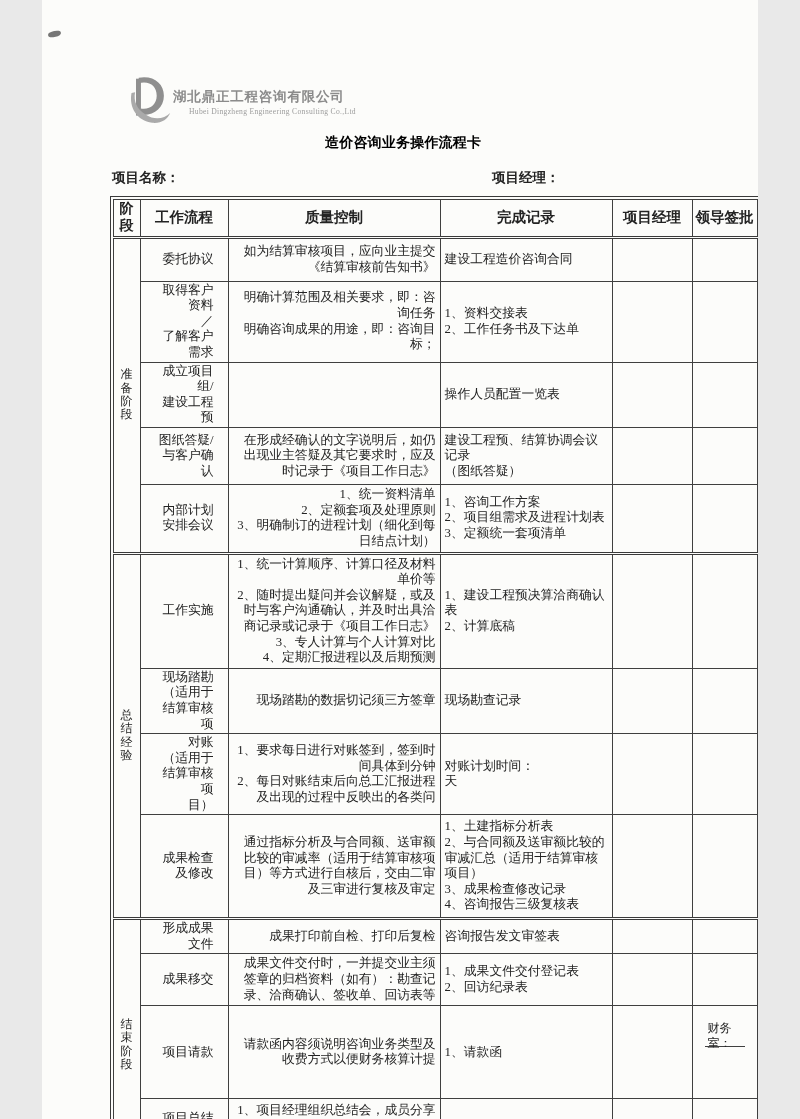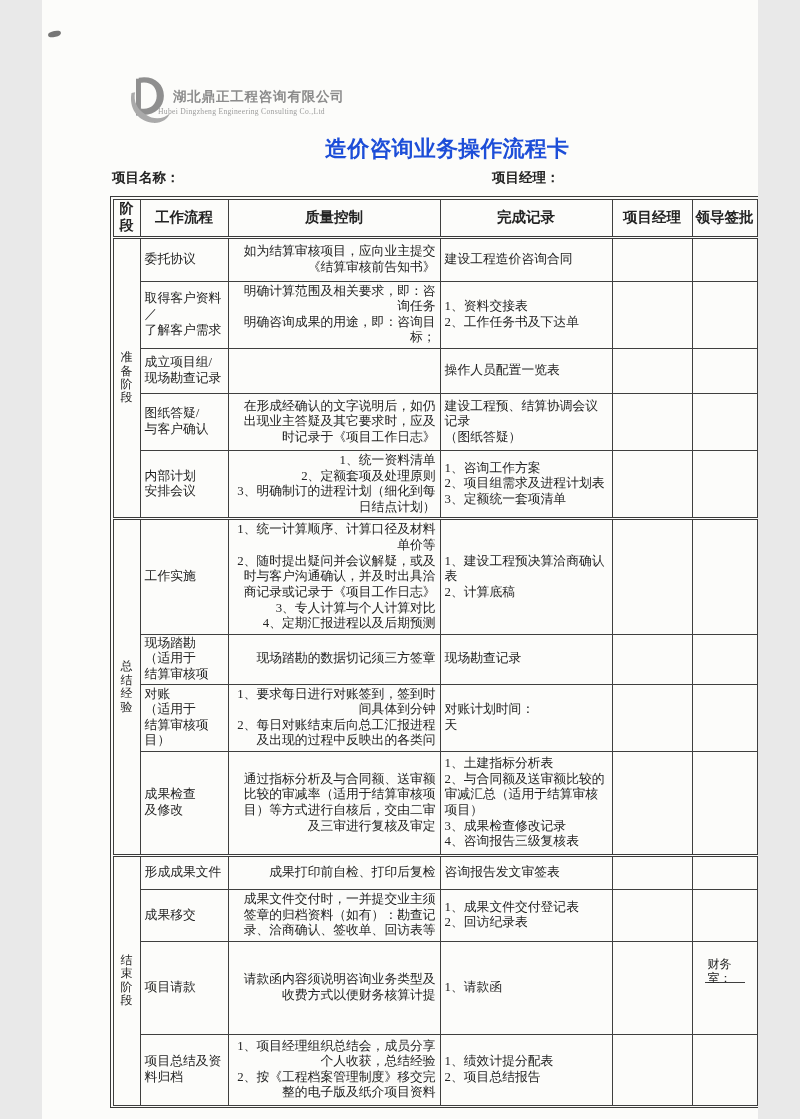--- a/index.html
+++ b/index.html
@@ -10,39 +10,39 @@
     color:#232323;
     text-decoration:underline;
   }
   .speck { position:absolute; left:6px; top:31px; width:13px; height:6px;
     background:#4a4a4a; border-radius:45%; opacity:.75; transform:rotate(-12deg); }
 
   
   .logo-mark { position:absolute; left:85px; top:74px; width:45px; height:58px; }
   .company-cn { position:absolute; left:131px; top:88px; font-size:13.5px; font-weight:bold;
     color:#8b8b8b; letter-spacing:0.8px; white-space:nowrap; }
-  .company-en { position:absolute; left:116px; top:107px; font-size:7.6px;
+  .company-en { position:absolute; left:147px; top:107px; font-size:7.6px;
     color:#9c9c9c; letter-spacing:0.3px; white-space:nowrap; }
 
-  .doc-title { position:absolute; left:283px; top:134px; font-size:22px; font-weight:bold;
-    letter-spacing:0.2px; color:#1d4ed8; white-space:nowrap; }
+  .doc-title { position:absolute; left:283px; top:134px; font-size:14px; font-weight:bold;
+    letter-spacing:0.2px; color:#000000; white-space:nowrap; }
   .field-label { position:absolute; top:169px; font-size:13.5px; font-weight:bold; white-space:nowrap; }
   .fl-name { left:70px; }
   .fl-manager { left:450px; }
 
   
   .table-outer { position:absolute; left:68px; top:196px; width:650px;
     border:1.4px solid #3a3a3a; padding:1.6px; box-sizing:border-box; }
   table { border-collapse:collapse; table-layout:fixed; width:100%; }
   td, th { border:1px solid #3f3f3f; overflow:hidden; box-sizing:border-box; }
   th { font-size:14.5px; font-weight:bold; text-align:center; vertical-align:middle;
     padding:1px; line-height:1.18; }
   th.stage-h { word-break:break-all; font-size:14px; }
   td { font-size:12.8px; line-height:1.22; vertical-align:middle; }
-  td.p { text-align:left; white-space:pre-line; padding:1px 4px; }
+  td.p { text-align:right; white-space:pre-line; padding:1px 14px; }
   td.q { text-align:right; white-space:pre-line; padding:2px 4px; }
   td.r { text-align:left; white-space:pre-line; padding:2px 4px; }
   td.stage { text-align:center; }
   .vtext { width:1.1em; margin:0 auto; word-break:break-all; font-size:12px; line-height:1.12; }
   tbody.grp > tr:first-child > td { border-top:3px double #3a3a3a; }
   td.split { padding:12px; vertical-align:top; }
   .fin { height:29px; border-bottom:1px solid #3f3f3f; box-sizing:border-box;
     font-size:12px; text-align:left; padding:3px 3px 0 3px; }
   .fin-rest { height:39px; }
 </style>
@@ -103,21 +103,21 @@
 了解客户需求</td>
           <td class="q">明确计算范围及相关要求，即：咨询任务
 明确咨询成果的用途，即：咨询目标；</td>
           <td class="r">1、资料交接表
 2、工作任务书及下达单</td>
           <td class="sig"></td>
           <td class="sig"></td>
         </tr>
         <tr style="height:45px">
           <td class="p">成立项目组/
-现场勘查记录</td>
+建设工程预</td>
           <td class="q"></td>
           <td class="r">操作人员配置一览表</td>
           <td class="sig"></td>
           <td class="sig"></td>
         </tr>
         <tr style="height:57px">
           <td class="p">图纸答疑/
 与客户确认</td>
           <td class="q">在形成经确认的文字说明后，如仍出现业主答疑及其它要求时，应及时记录于《项目工作日志》</td>
           <td class="r">建设工程预、结算协调会议记录

